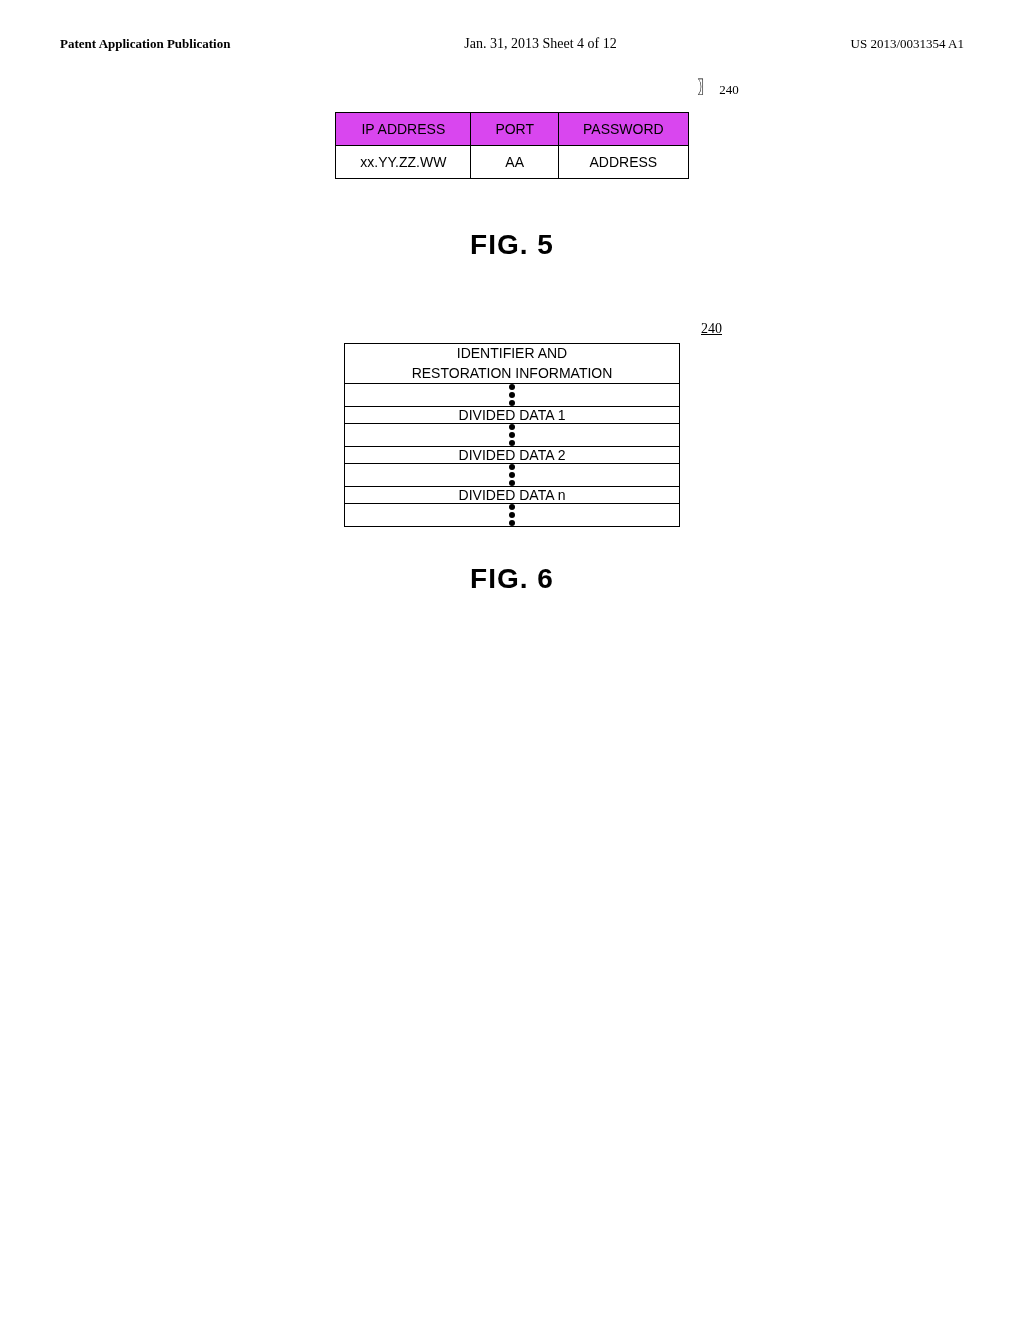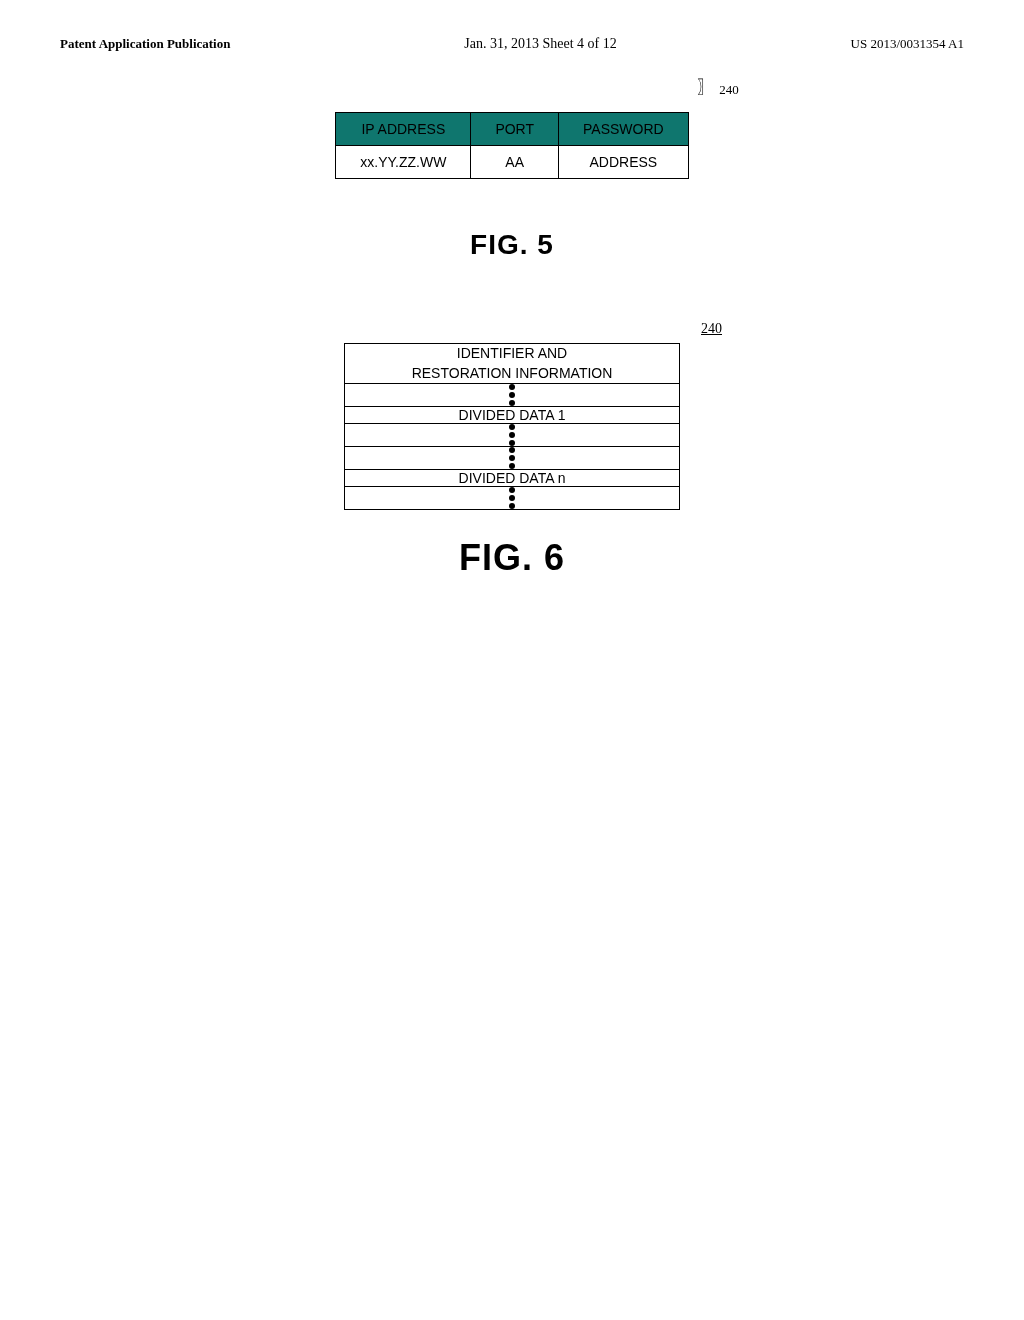--- a/index.html
+++ b/index.html
@@ -64,21 +64,21 @@
       border: 1.5px solid #000;
       padding: 8px 24px;
       text-align: center;
       font-size: 14px;
       font-family: Arial, sans-serif;
       font-weight: normal;
     }
 
     .fig5-table th {
       font-weight: normal;
-      background: #0f766e;
+      background: #d946ef;
     }
 
     .fig5-title {
       font-size: 28px;
       font-weight: bold;
       font-family: Arial, sans-serif;
       margin-top: 30px;
       margin-bottom: 60px;
       letter-spacing: 1px;
     }
@@ -146,24 +146,24 @@
     }
 
     .dot {
       width: 6px;
       height: 6px;
       background: #000;
       border-radius: 50%;
     }
 
     .fig6-title {
-      font-size: 36px;
+      font-size: 28px;
       font-weight: bold;
       font-family: Arial, sans-serif;
-      margin-top: 27px;
+      margin-top: 36px;
       letter-spacing: 1px;
     }
 
     .fig6-dots-large-cell {
       padding: 24px 20px;
     }
   </style>
 </head>
 <body>
 
@@ -232,20 +232,23 @@
       <tr>
         <td class="fig6-dots-cell">
           <div class="dots-content">
             <div class="dot"></div>
             <div class="dot"></div>
             <div class="dot"></div>
           </div>
         </td>
       </tr>
 
+      <tr>
+        <td class="fig6-data-cell">DIVIDED DATA 2</td>
+      </tr>
 
       <tr>
         <td class="fig6-dots-large-cell">
           <div class="dots-content">
             <div class="dot"></div>
             <div class="dot"></div>
             <div class="dot"></div>
           </div>
         </td>
       </tr>

